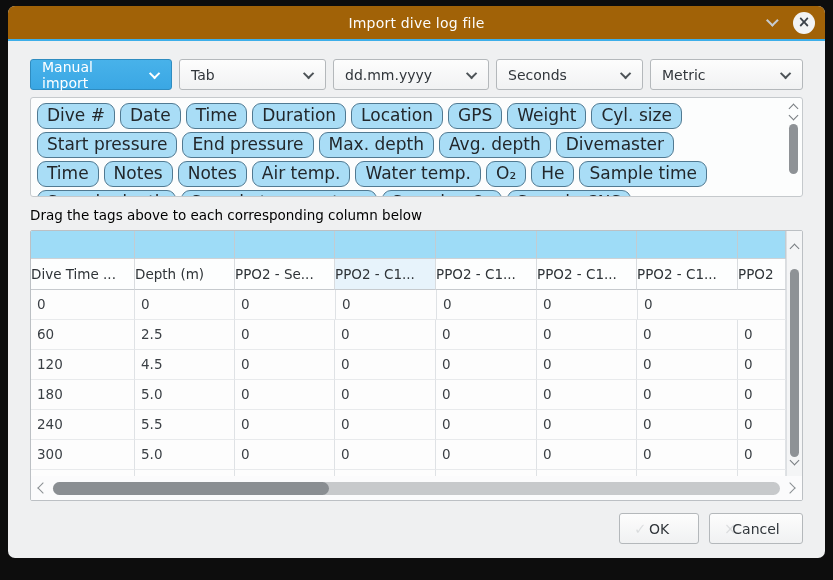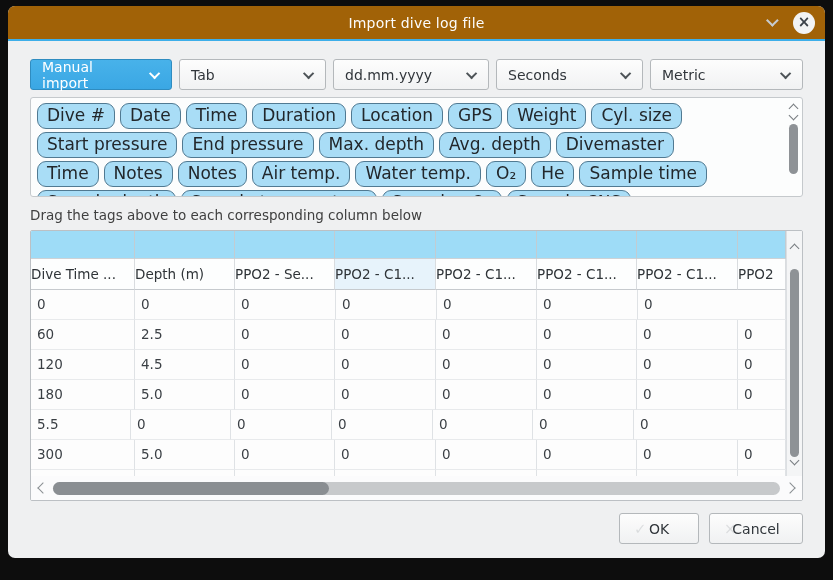--- a/index.html
+++ b/index.html
@@ -74,21 +74,21 @@
     width:7px; height:7px; border-left:1.5px solid #777c80; border-bottom:1.5px solid #777c80;
     flex:none; cursor:pointer;
   }
   .sb-chev-up   { transform:rotate(135deg); margin-top:6px; }
   .sb-chev-down { transform:rotate(-45deg); margin-bottom:6px; }
   .pool-thumb {
     width:9px; border-radius:5px; background:#8e9296; cursor:pointer;
     position:absolute; top:26%; height:52%; left:3px;
   }
   
-  .instruction { margin:10px 0 7px 0; font-size:13.5px; color:#404040; }
+  .instruction { margin:10px 0 7px 0; font-size:13.5px; color:#000000; }
   
   .table-wrap {
     height:271px; background:#ffffff; border:1px solid #bcc0c4; border-radius:2px;
     position:relative; overflow:hidden;
   }
   .tbl { position:absolute; left:0; top:0; right:16px; bottom:24px; overflow:hidden; }
   .trow { display:flex; }
   .tcell { flex:none; overflow:hidden; white-space:nowrap; }
   .c0{width:104px;} .c1{width:100px;} .c2{width:100px;} .c3{width:101px;}
   .c4{width:101px;} .c5{width:100px;} .c6{width:101px;} .c7{flex:1 1 auto; min-width:0;}
@@ -252,20 +252,21 @@
             <div class="tcell c0">180</div>
             <div class="tcell c1">5.0</div>
             <div class="tcell c2">0</div>
             <div class="tcell c3">0</div>
             <div class="tcell c4">0</div>
             <div class="tcell c5">0</div>
             <div class="tcell c6">0</div>
             <div class="tcell c7">0</div>
           </div>
           <div class="trow data-row">
+            <div class="tcell c0">240</div>
             <div class="tcell c1">5.5</div>
             <div class="tcell c2">0</div>
             <div class="tcell c3">0</div>
             <div class="tcell c4">0</div>
             <div class="tcell c5">0</div>
             <div class="tcell c6">0</div>
             <div class="tcell c7">0</div>
           </div>
           <div class="trow data-row">
             <div class="tcell c0">300</div>

